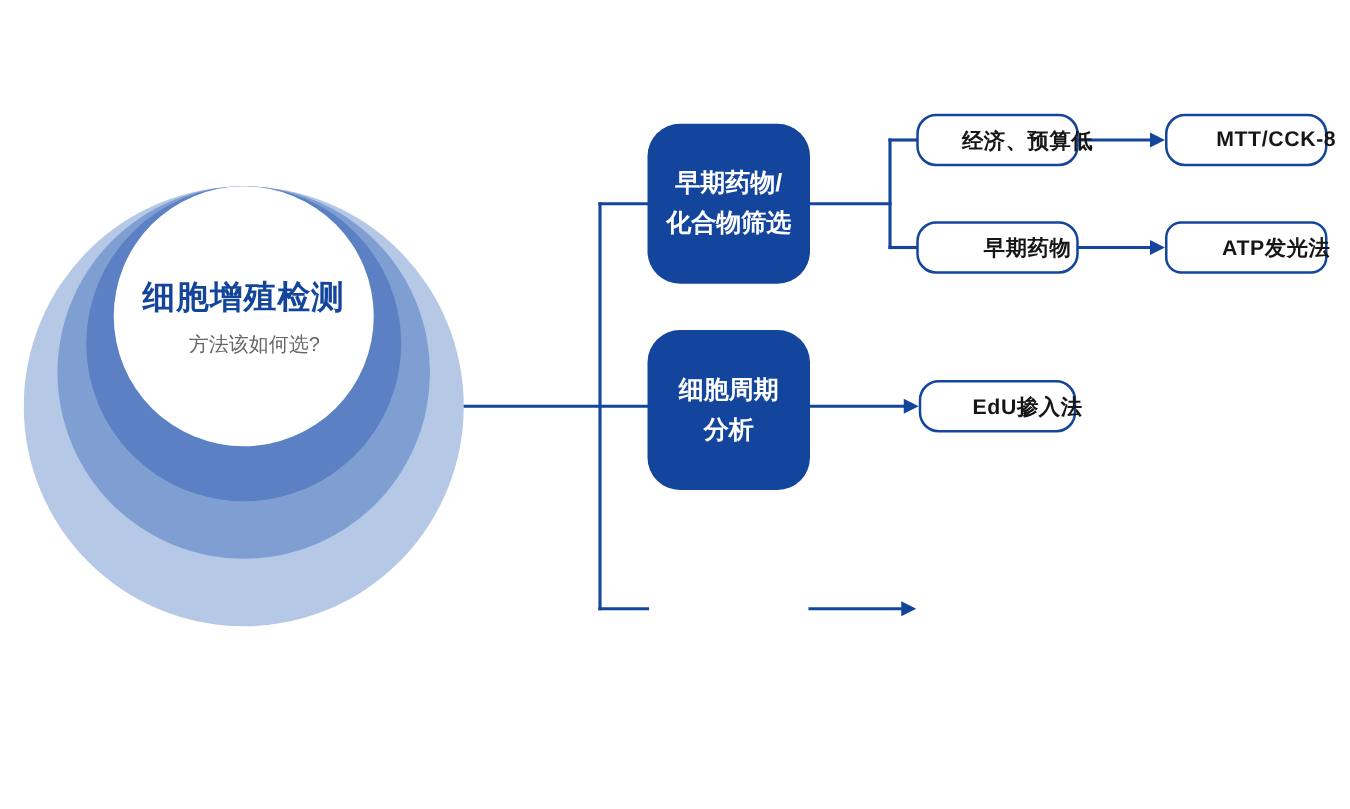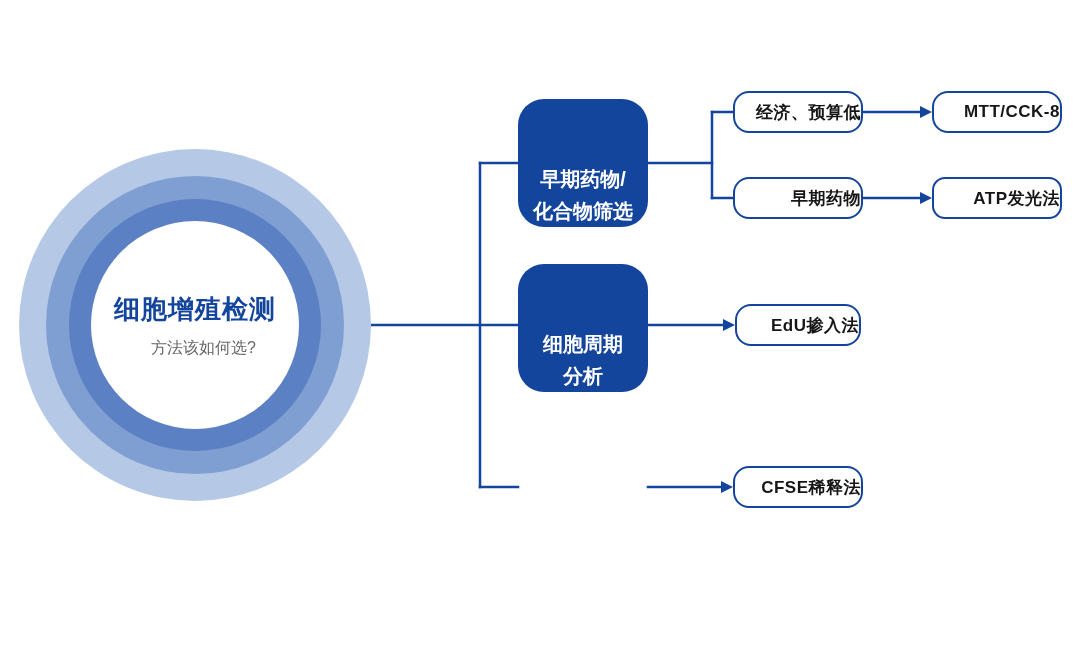--- a/index.html
+++ b/index.html
@@ -13,21 +13,21 @@
     width: 1080px; height: 647px;
     background: #ffffff;
   }
   .connectors {
     position: absolute; left: 0; top: 0;
     width: 1080px; height: 647px;
     pointer-events: none;
     z-index: 1;
   }
   
-  .ring { border-radius: 50%; display: flex; align-items: center; justify-content: center; }
+  .ring { border-radius: 50%; display: flex; justify-content: center; }
   .ring-outer {
     position: absolute; left: 19px; top: 149px;
     width: 352px; height: 352px;
     background: #B5C9E7; z-index: 2;
   }
   .ring-middle { width: 298px; height: 298px; background: #7F9ED2; }
   .ring-inner  { width: 252px; height: 252px; background: #5B80C3; }
   .hub {
     width: 208px; height: 208px; background: #ffffff; border-radius: 50%;
     display: flex; flex-direction: column; align-items: center; justify-content: center;
@@ -37,36 +37,36 @@
     font-size: 26px; font-weight: bold; color: #14459C; letter-spacing: 1px;
     white-space: nowrap;
   }
   .hub-subtitle { font-size: 16px; color: #666666; white-space: nowrap; margin-left: 17px; }
 
   
   .branch-box {
     position: absolute; left: 518px;
     width: 130px; height: 128px;
     background: #14459C; border-radius: 26px;
-    display: flex; align-items: flex-end; justify-content: center;
+    display: flex; align-items: center; justify-content: center;
     z-index: 3;
   }
   .branch-box.b1 { top: 99px; }
   .branch-box.b2 { top: 244px; margin-top: 20px; }
   .branch-box.b3 { top: 423px; }
   .branch-label {
     color: #ffffff; font-weight: bold; font-size: 20px;
     line-height: 1.6; text-align: center; white-space: pre-line;
   }
 
   
   .pill {
     position: absolute; height: 42px;
     background: #ffffff; border: 2.5px solid #14459C; border-radius: 16px;
-    display: flex; align-items: center; justify-content: flex-end;
+    display: flex; align-items: center; justify-content: center;
     z-index: 3;
     padding-left: 48px;
   }
   .pill-label {
     font-size: 17px; font-weight: bold; color: #161616;
     letter-spacing: 0.5px; white-space: nowrap;
   }
   .pill.cond-1 { left: 733px; top: 91px;  width: 130px; }
   .pill.cond-2 { left: 733px; top: 177px; width: 130px; }
   .pill.res-1  { left: 932px; top: 91px;  width: 130px; }
@@ -137,17 +137,14 @@
 
   <div class="pill res-1">
     <span class="pill-label">MTT/CCK-8</span>
   </div>
   <div class="pill res-2">
     <span class="pill-label">ATP发光法</span>
   </div>
   <div class="pill res-3">
     <span class="pill-label">EdU掺入法</span>
   </div>
-  <div class="pill res-4">
-    <span class="pill-label">CFSE稀释法</span>
-  </div>
 
 </div>
 
 </body></html>

